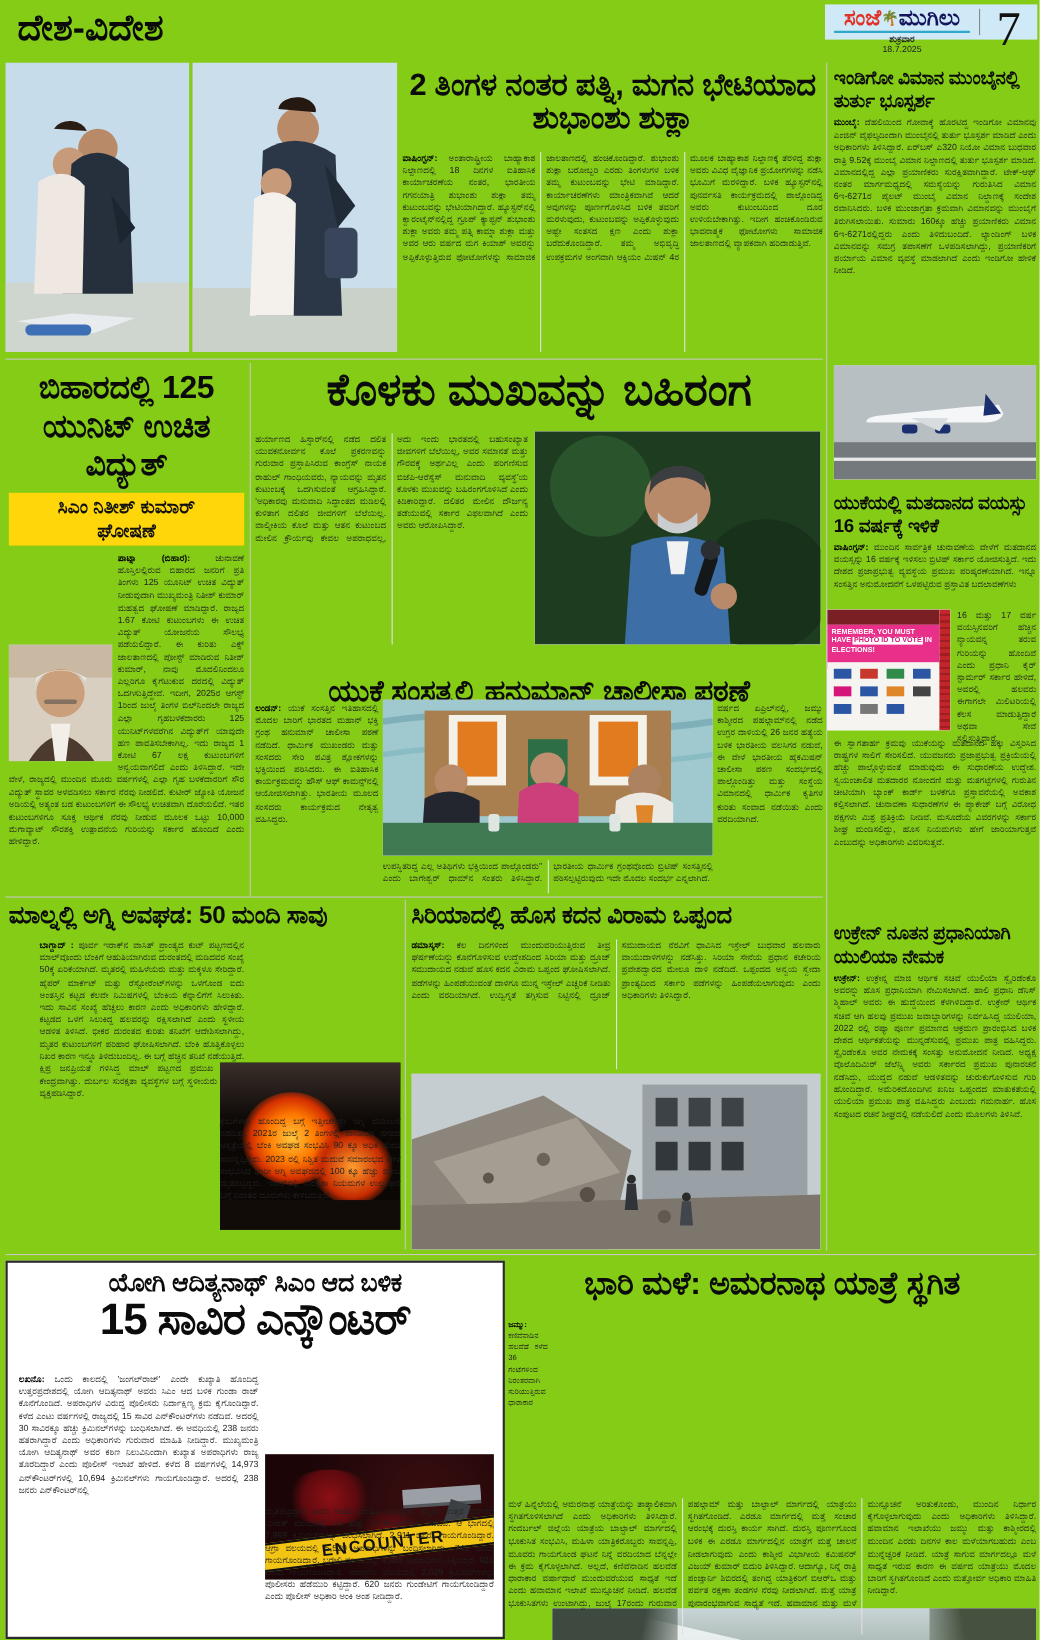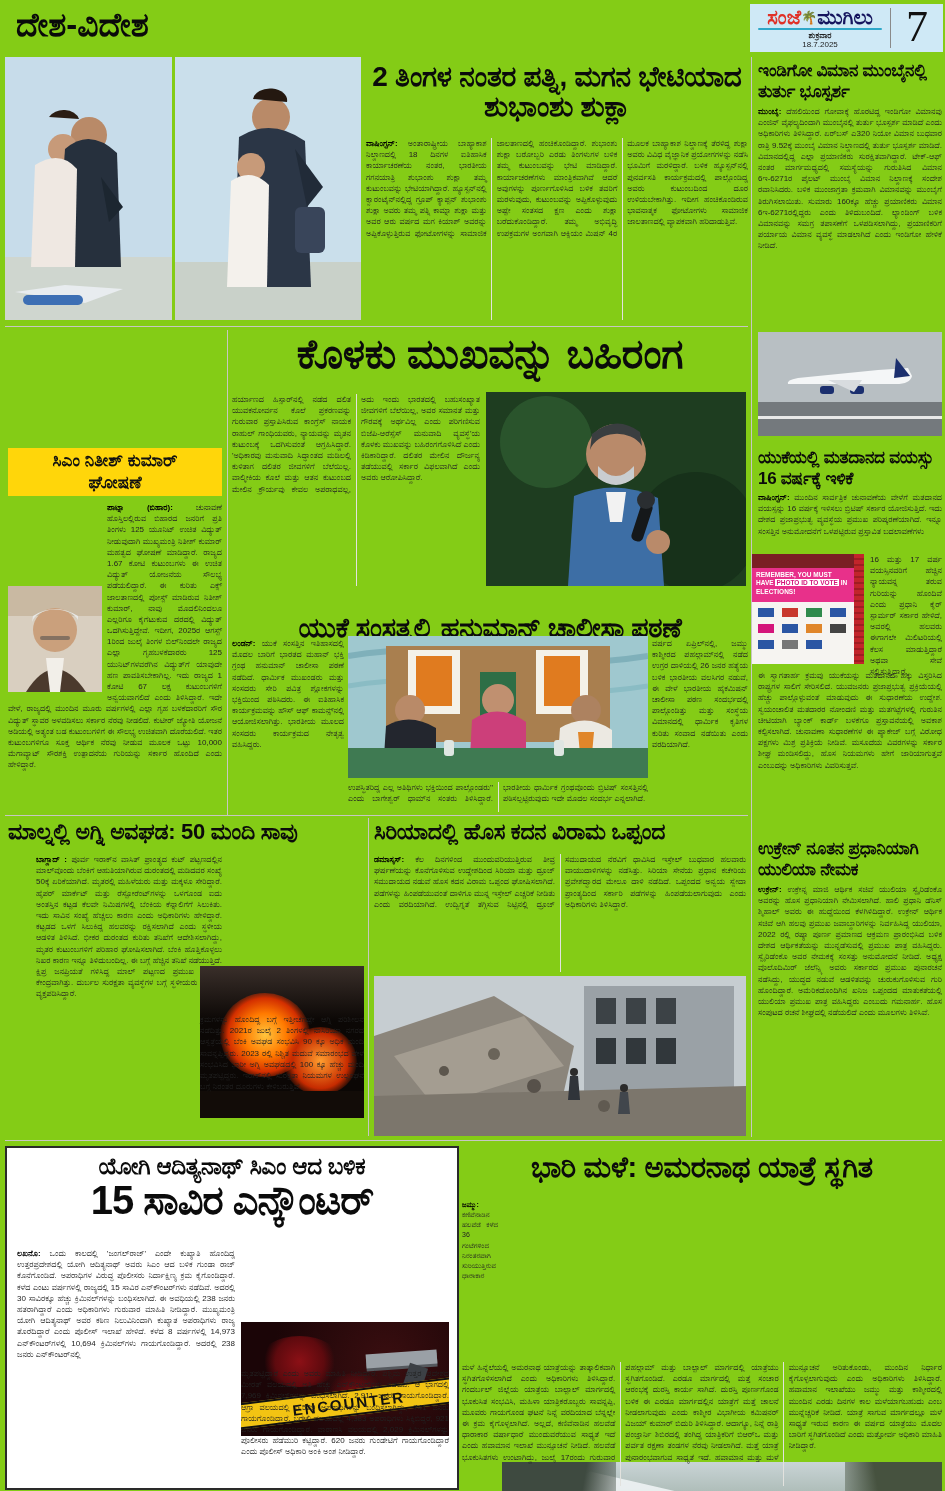--- a/index.html
+++ b/index.html
@@ -72,21 +72,21 @@
   .amar .cliff-r{position:absolute;right:0;top:0;width:22%;height:100%;
      background:linear-gradient(260deg,#46523f 55%,transparent 100%);}
 </style>
 </head>
 <body>
 
 <div id="page">
 
   <div class="abs" style="left:16px;top:6px;width:320px;height:46px;font-size:33px;font-weight:bold;color:#0a0a0a;">ದೇಶ-ವಿದೇಶ</div>
 
-  <div class="abs" id="masthead" style="left:750px;top:4px;width:193px;height:48px;">
+  <div class="abs" id="masthead" style="left:750px;top:4px;width:193px;height:32px;">
     <div class="mh-left">
       <div class="brand">
         <span class="b1">ಸಂಜೆ</span><span class="palm">🌴</span><span class="b2">ಮುಗಿಲು</span>
       </div>
       <div class="mh-underline"></div>
       <div class="mh-day">ಶುಕ್ರವಾರ</div>
       <div class="mh-date">18.7.2025</div>
     </div>
     <div class="mh-div"></div>
     <div class="mh-page">7</div>
@@ -141,20 +141,21 @@
       <path d="M30 52 L138 52 Q152 52 154 44 L150 36 L120 38 L40 46 Q28 48 30 52 Z" fill="#f4f6f7"></path>
       <path d="M138 26 L152 44 L136 46 Z" fill="#1b2f6e"></path>
       <rect x="62" y="54" width="14" height="8" rx="3" fill="#1b2f6e"></rect>
       <rect x="92" y="54" width="14" height="8" rx="3" fill="#1b2f6e"></rect>
       <path d="M70 48 L96 60 L104 48 Z" fill="#d8dcdf"></path>
     </svg>
   </div>
 
   <div class="abs hrule" style="left:5px;top:326px;width:743px;"></div>
 
+  <div class="abs headline center" style="left:8px;top:336px;width:214px;font-size:29px;line-height:1.2;">ಬಿಹಾರದಲ್ಲಿ 125 ಯುನಿಟ್ ಉಚಿತ ವಿದ್ಯುತ್</div>
   <div class="abs subhead-bar" style="left:8px;top:448px;width:214px;height:46px;font-size:17px;line-height:1.3;padding-top:2px;">
     <div>ಸಿಎಂ ನಿತೀಶ್ ಕುಮಾರ್</div>
     <div>ಘೋಷಣೆ</div>
   </div>
   <div class="abs body-text" style="left:8px;top:502px;width:214px;height:308px;">
     <div style="float:left;width:94px;height:106px;margin:84px 5px 2px 0;" class="photo">
       <svg width="94" height="106" viewBox="0 0 94 106">
         <rect width="94" height="106" fill="#d9cfc0"></rect>
         <rect x="0" y="0" width="94" height="30" fill="#c9b9a2"></rect>
         <circle cx="47" cy="44" r="22" fill="#caa07c"></circle>

